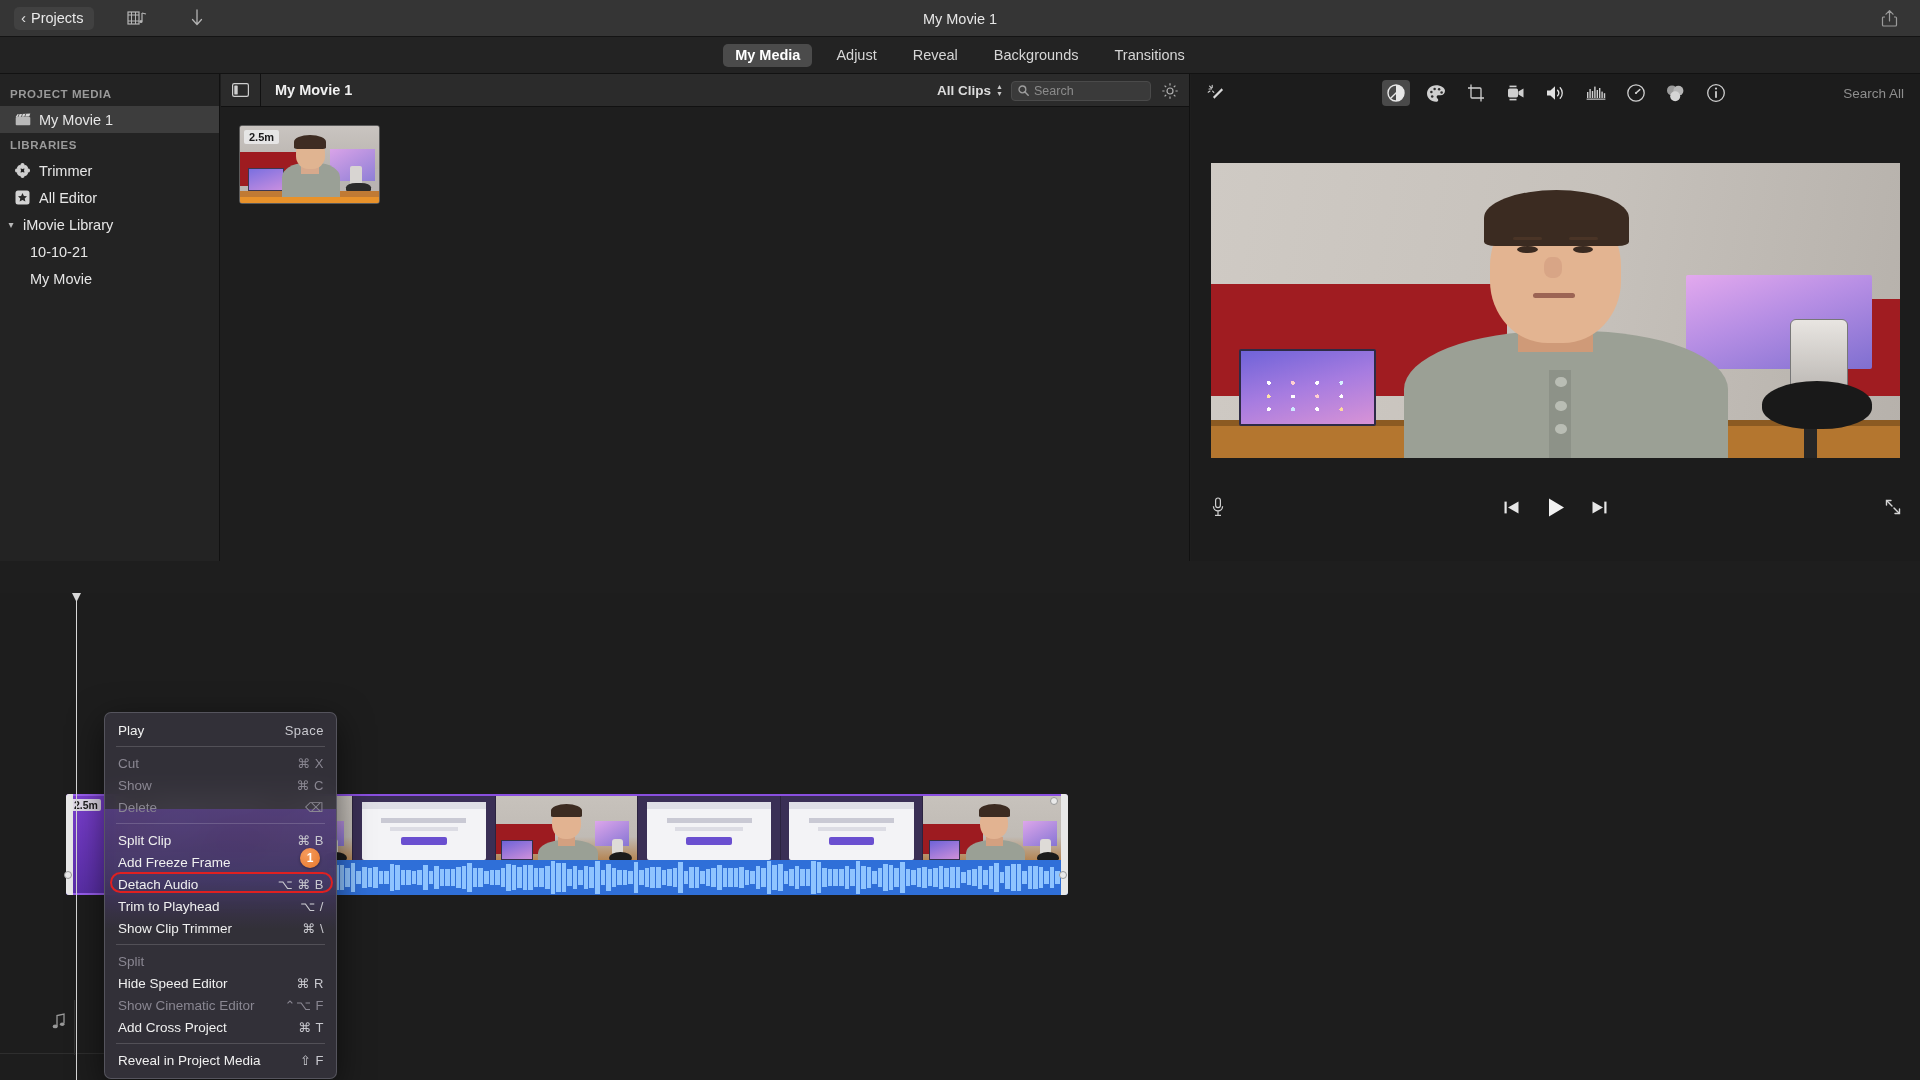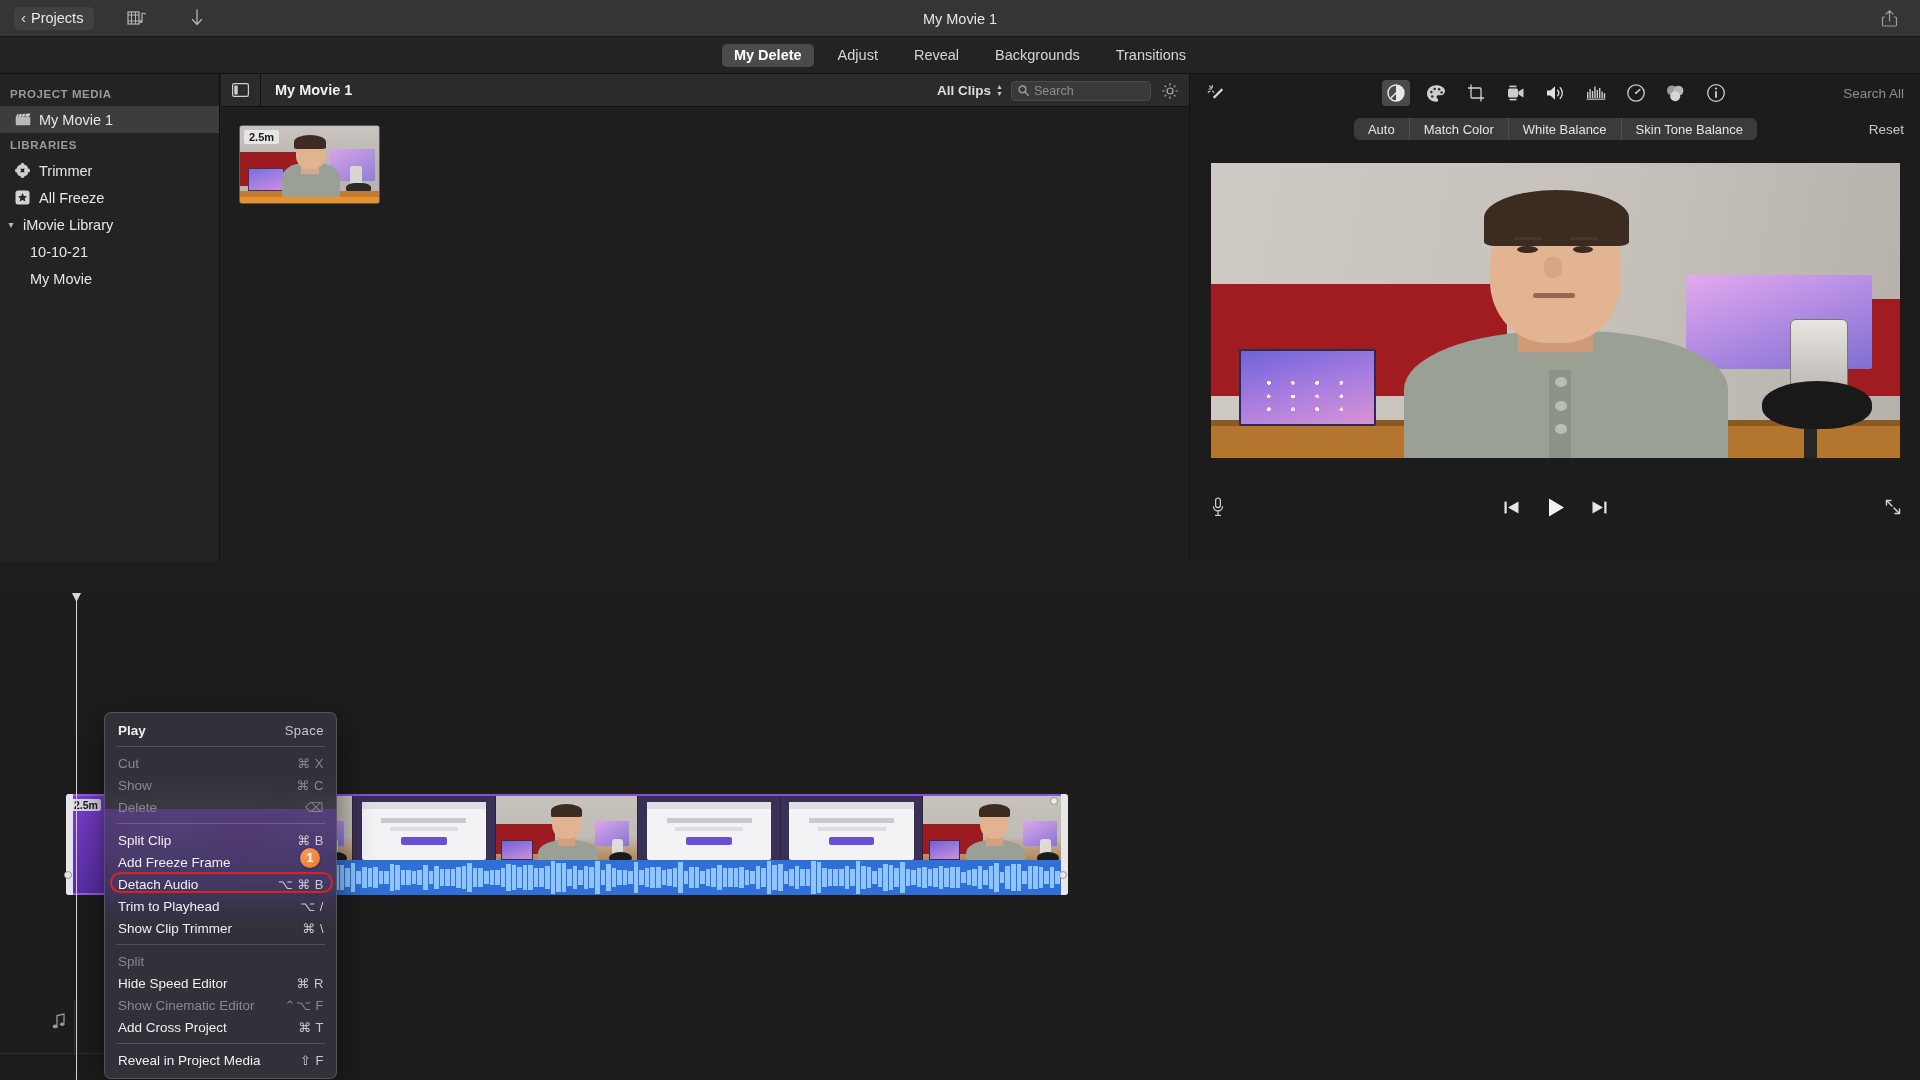--- a/index.html
+++ b/index.html
@@ -276,21 +276,21 @@
     background:linear-gradient(180deg, rgba(110,70,190,.45), rgba(96,58,175,.30) 60%, rgba(60,50,80,0));
     pointer-events:none;
   }
   .ctx-item {
     position:relative; display:flex; align-items:center; height:22px;
     padding: 0 12px 0 13px; font-size:13.5px; color:#f0f0f0; z-index:2; cursor:default;
   }
   .ctx-item .lbl { flex:1; }
   .ctx-item .sc { color:#c9c9cf; font-size:13px; letter-spacing:.5px; }
   .ctx-item.disabled .lbl, .ctx-item.disabled .sc { color:#8a8792; }
-  .ctx-item.bold .lbl { font-weight:700; }
+  .ctx-item.bold .lbl { font-weight:400; }
   .ctx-sep { height:1px; margin: 5px 11px; background: rgba(255,255,255,.16); position:relative; z-index:2;}
   .ctx-hl {
     position:absolute; left:5px; width:223px; height:21px;
     border:2px solid #e02020; border-radius:11px; z-index:5; pointer-events:none;
   }
   .badge-1 {
     position:absolute; left:195px; width:20px; height:20px; border-radius:50%;
     background: radial-gradient(circle at 35% 30%, #f59a5c, #e8792c);
     color:#fff; font-size:12px; font-weight:700; display:flex; align-items:center; justify-content:center;
     z-index:8; box-shadow:0 1px 3px rgba(0,0,0,.4);
@@ -326,21 +326,21 @@
     <div class="tb-title">My Movie 1</div>
     <div class="tb-share">
       <svg width="17" height="19" viewBox="0 0 17 19">
           <path d="M4 8 H2.5 a1 1 0 0 0-1 1 v7 a1 1 0 0 0 1 1 h12 a1 1 0 0 0 1-1 v-7 a1 1 0 0 0-1-1 H13" fill="none" stroke="#b5b5b5" stroke-width="1.2"></path>
           <path d="M8.5 12 V2 M5 5.2 L8.5 1.6 L12 5.2" fill="none" stroke="#b5b5b5" stroke-width="1.2" stroke-linecap="round" stroke-linejoin="round"></path>
         </svg>
     </div>
   </div>
 
   <div class="tabbar">
-    <div class="tab active">My Delete</div>
+    <div class="tab active">My Media</div>
     <div class="tab">Adjust</div>
     <div class="tab">Reveal</div>
     <div class="tab">Backgrounds</div>
     <div class="tab">Transitions</div>
   </div>
 
   <div class="sidebar">
     <div class="sb-head">PROJECT MEDIA</div>
     <div class="sb-row sel">
       <span class="ic">
@@ -370,21 +370,21 @@
       </span>
       <span>Trimmer</span>
     </div>
     <div class="sb-row">
       <span class="ic">
         <svg width="15" height="15" viewBox="0 0 15 15">
             <rect x="0.5" y="0.5" width="14" height="14" rx="2.5" fill="#d4d4d4"></rect>
             <path d="M7.5 3 L8.9 6 L12 6.3 L9.7 8.4 L10.4 11.6 L7.5 10 L4.6 11.6 L5.3 8.4 L3 6.3 L6.1 6 Z" fill="#2a2a2a"></path>
           </svg>
       </span>
-      <span>All Freeze</span>
+      <span>All Editor</span>
     </div>
     <div class="sb-row lib">
       <span class="disclose">▾</span>
       <span>iMovie Library</span>
     </div>
     <div class="sb-row indent">
       <span>10-10-21</span>
     </div>
     <div class="sb-row indent">
       <span>My Movie</span>
@@ -536,29 +536,20 @@
           <svg width="20" height="20" viewBox="0 0 20 20">
               <circle cx="10" cy="10" r="8.3" fill="none" stroke="#cfcfcf" stroke-width="1.3"></circle>
               <circle cx="10" cy="5.6" r="1.1" fill="#cfcfcf"></circle>
               <rect x="9.1" y="8" width="1.8" height="7" rx="0.8" fill="#cfcfcf"></rect>
             </svg>
         </div>
       </div>
       <div class="reset-all">Search All</div>
     </div>
 
-    <div class="seg-wrap">
-      <div class="segmented">
-        <div class="seg">Auto</div>
-        <div class="seg">Match Color</div>
-        <div class="seg">White Balance</div>
-        <div class="seg">Skin Tone Balance</div>
-      </div>
-      <div class="reset-right">Reset</div>
-    </div>
 
     <div class="video-stage">
       <div class="vp">
         <div class="vp-wallL"></div>
         <div class="vp-red"></div>
           <div class="vp-redR"></div>
         <div class="vp-pink"></div>
         <div class="vp-deskshadow"></div>
           <div class="vp-desk"></div>
         <div class="vp-lap"></div>

